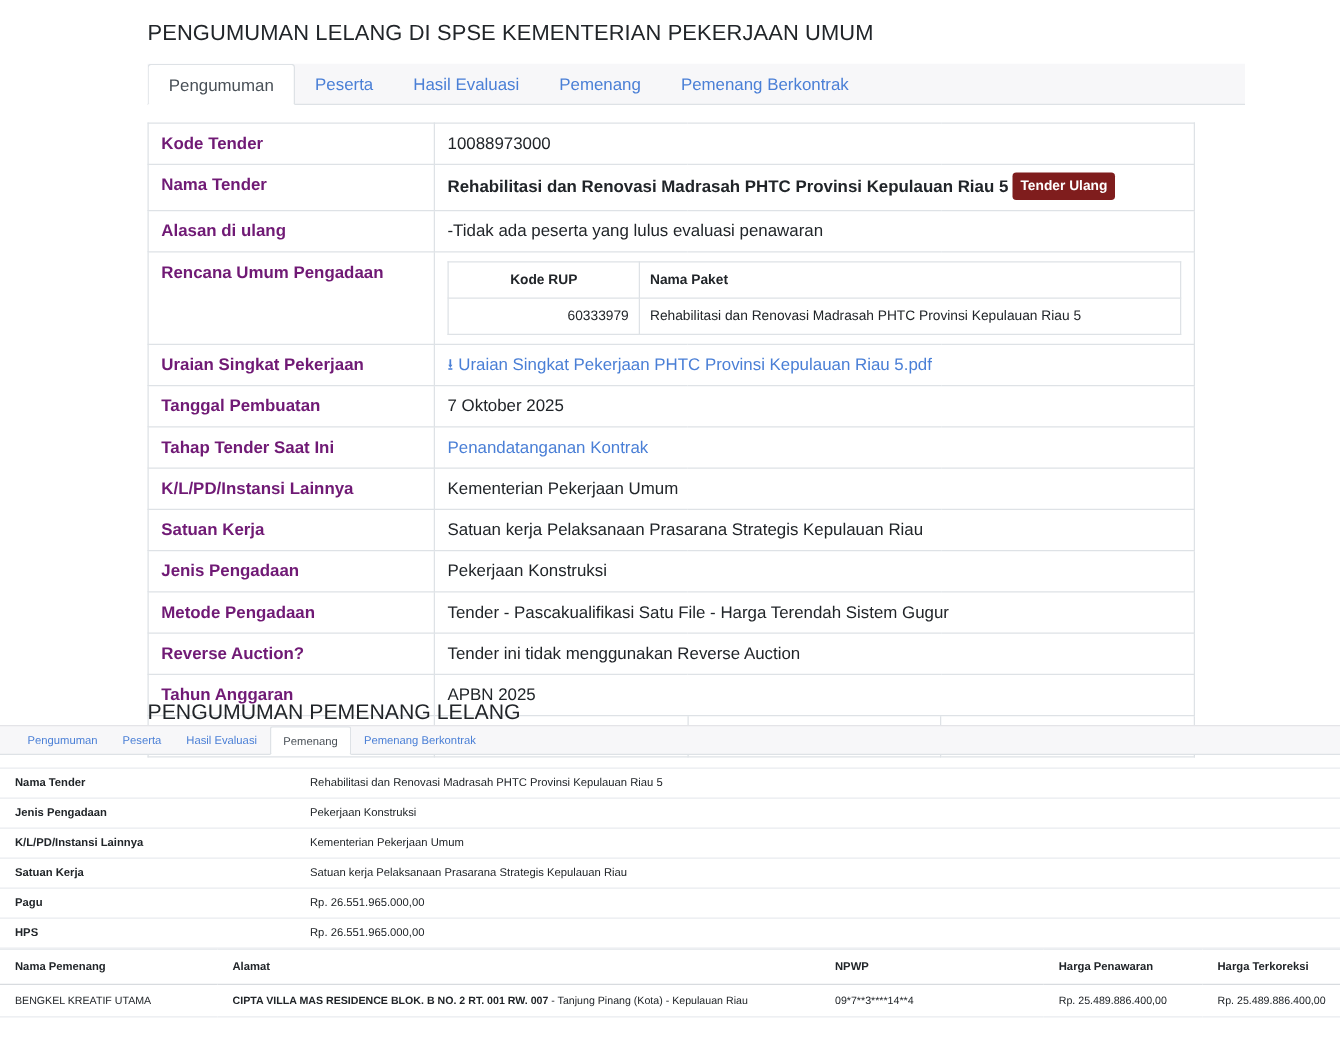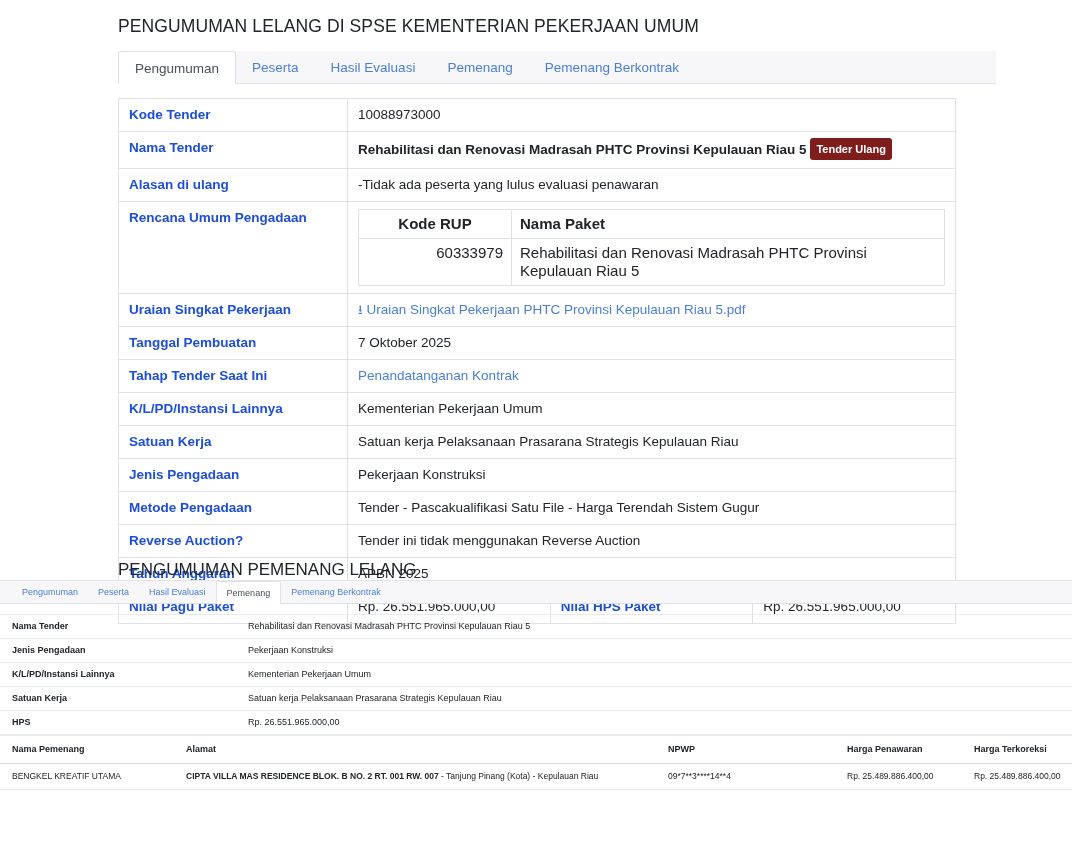--- a/index.html
+++ b/index.html
@@ -69,21 +69,21 @@
   table.t1 td {
     border: 1px solid #dee2e6;
     padding: 7px 10px;
     font-size: 13.5px;
     vertical-align: top;
     line-height: 18px;
   }
   table.t1 td.lbl {
     width: 208px;
     font-weight: bold;
-    color: #1d4ed8;
+    color: #701a75;
   }
   .badge {
     display: inline-block;
     background: #7f1d1d;
     color: #ffffff;
     font-size: 11px;
     font-weight: bold;
     padding: 2px 6px;
     border-radius: 3px;
     vertical-align: middle;
@@ -100,21 +100,21 @@
     font-size: 13px;
   }
   table.rup {
     border-collapse: collapse;
     width: 100%;
     margin: 0;
   }
   table.rup th, table.rup td {
     border: 1px solid #dee2e6;
     padding: 5px 8px;
-    font-size: 15px;
+    font-size: 11px;
     line-height: 18px;
   }
   table.rup th {
     font-weight: bold;
     text-align: center;
   }
   table.rup td.c { text-align: right; width: 136px;}
   table.rup th.c { width: 136px; }
   td.nestwrap { padding: 4px 10px 4px 10px; }
 
@@ -324,20 +324,24 @@
         </tr>
         <tr>
           <td class="lbl">K/L/PD/Instansi Lainnya</td>
           <td>Kementerian Pekerjaan Umum</td>
         </tr>
         <tr>
           <td class="lbl">Satuan Kerja</td>
           <td>Satuan kerja Pelaksanaan Prasarana Strategis Kepulauan Riau</td>
         </tr>
         <tr>
+          <td class="lbl">Pagu</td>
+          <td>Rp. 26.551.965.000,00</td>
+        </tr>
+        <tr>
           <td class="lbl">HPS</td>
           <td>Rp. 26.551.965.000,00</td>
         </tr>
       </tbody>
     </table>
 
     <table class="t3">
       <thead>
         <tr>
           <th class="c-nama">Nama Pemenang</th>

